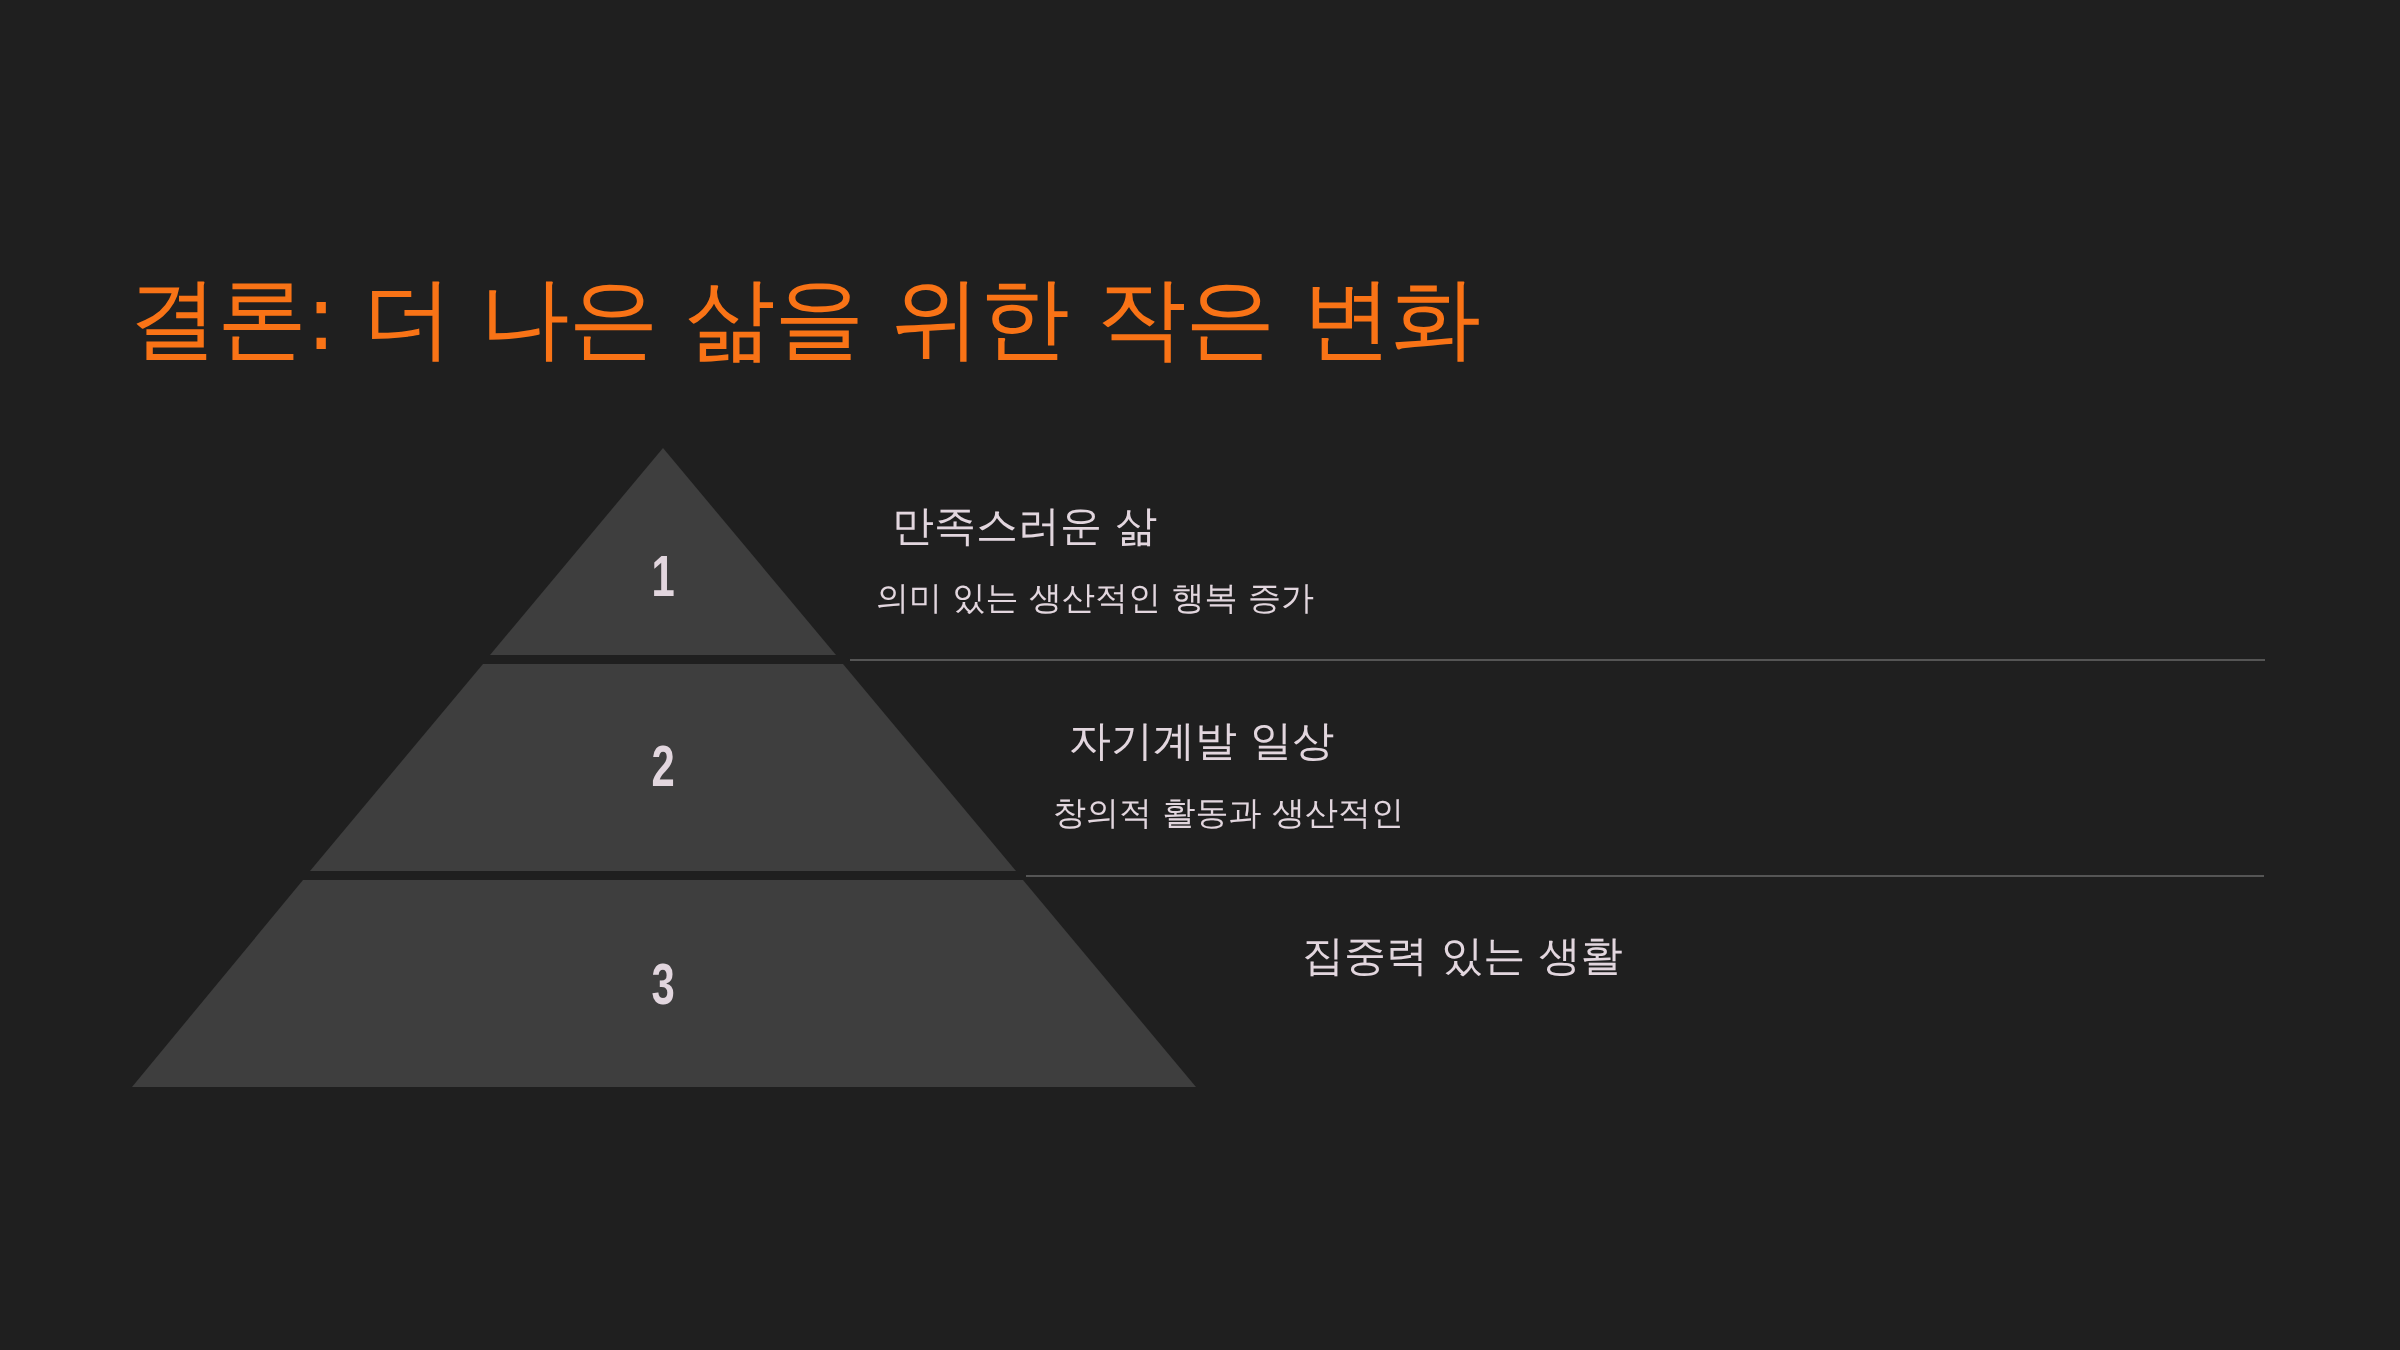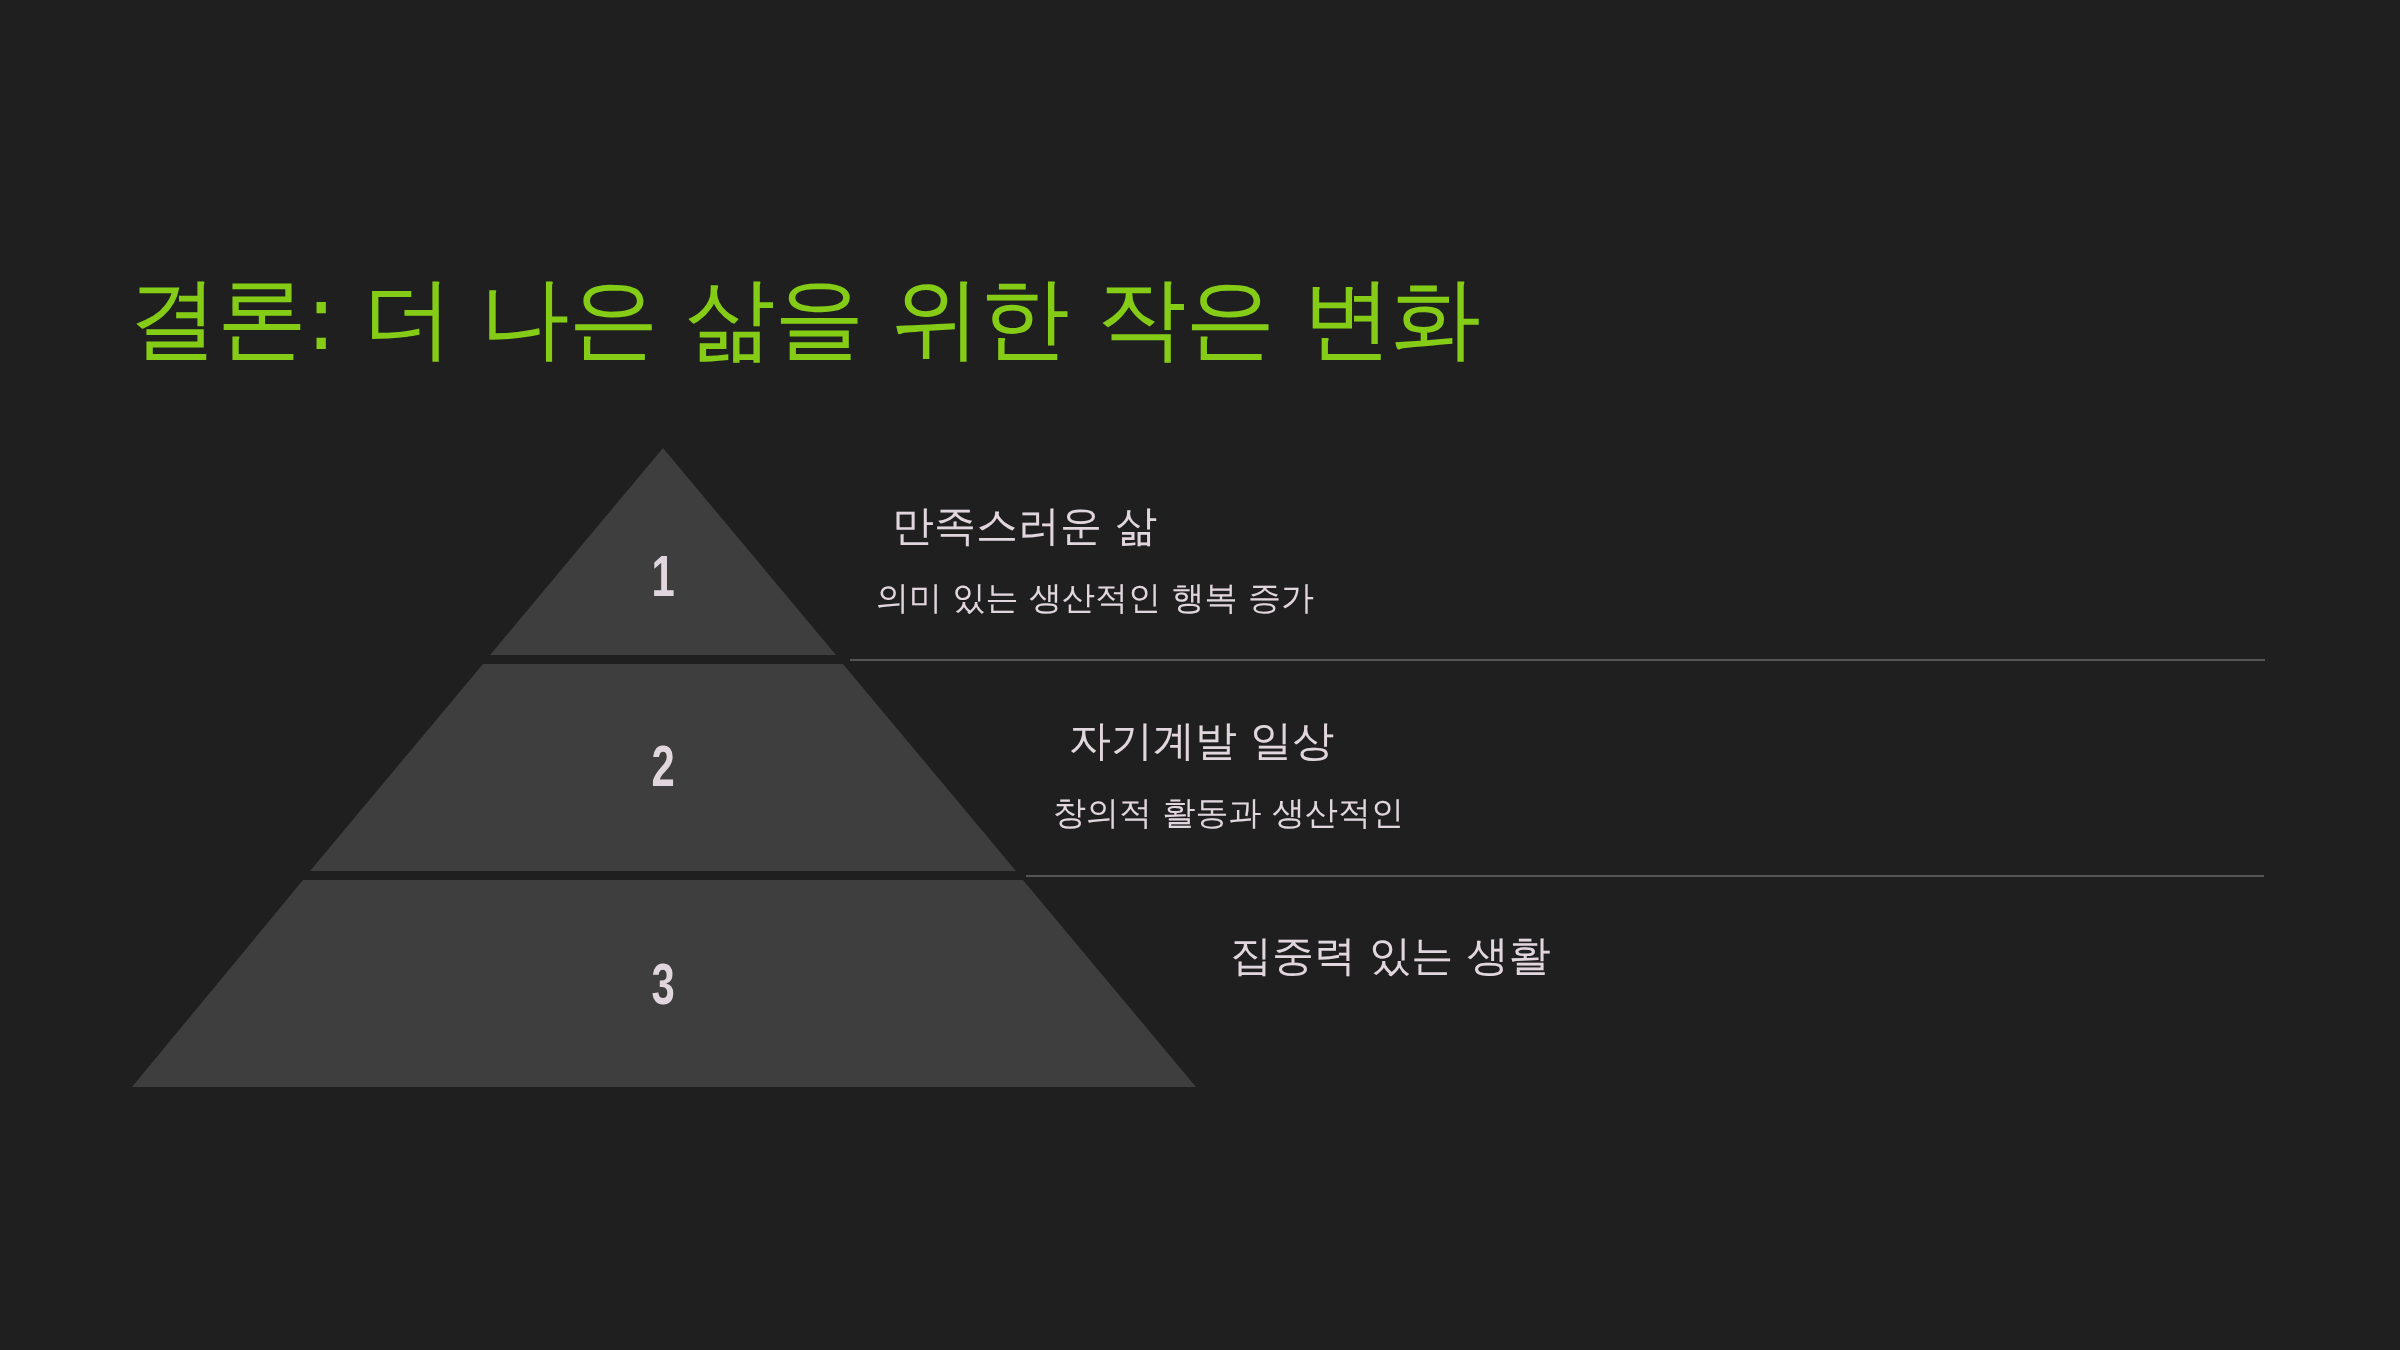--- a/index.html
+++ b/index.html
@@ -3,21 +3,21 @@
 <meta charset="utf-8">
 <style>
   html, body { margin:0; padding:0; }
   body {
     width:2400px; height:1350px; background:#1f1f1f; position:relative; overflow:hidden;
     font-family:"DejaVu Sans", "Liberation Sans", sans-serif;
   }
   .title {
     position:absolute; left:128px; top:258px; margin:0;
     font-size:90px; font-weight:400; line-height:120px; letter-spacing:-1px;
-    color:#84cc16; white-space:nowrap;
+    color:#f97316; white-space:nowrap;
   }
   svg.pyramid { position:absolute; left:0; top:0; }
   .tier-num {
     position:absolute; width:80px; margin-left:-40px; text-align:center;
     font-family:"Liberation Sans", "DejaVu Sans", sans-serif;
     font-weight:700; font-size:58px; line-height:60px; color:#e2d6de;
     transform:scaleX(0.72);
   }
   .divider { position:absolute; height:2px; background:#555555; }
   .item { position:absolute; color:#e2d6de; white-space:nowrap; }
@@ -45,15 +45,15 @@
 <div class="item" style="left:876px; top:482px;">
   <div class="heading">만족스러운 삶</div>
   <div class="desc">의미 있는 생산적인 행복 증가</div>
 </div>
 
 <div class="item" style="left:1053px; top:697px;">
   <div class="heading">자기계발 일상</div>
   <div class="desc">창의적 활동과 생산적인</div>
 </div>
 
-<div class="item" style="left:1214px; top:912px;">
+<div class="item" style="left:1286px; top:912px;">
   <div class="heading">집중력 있는 생활</div>
 </div>
 
 </body></html>

